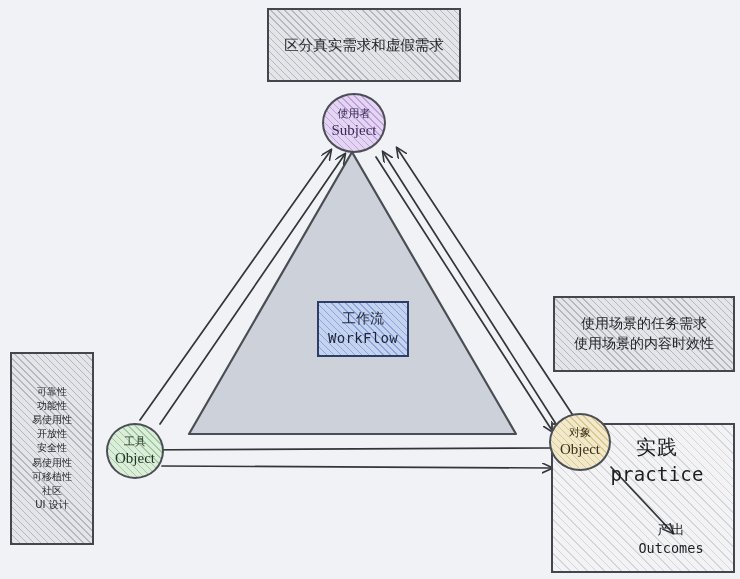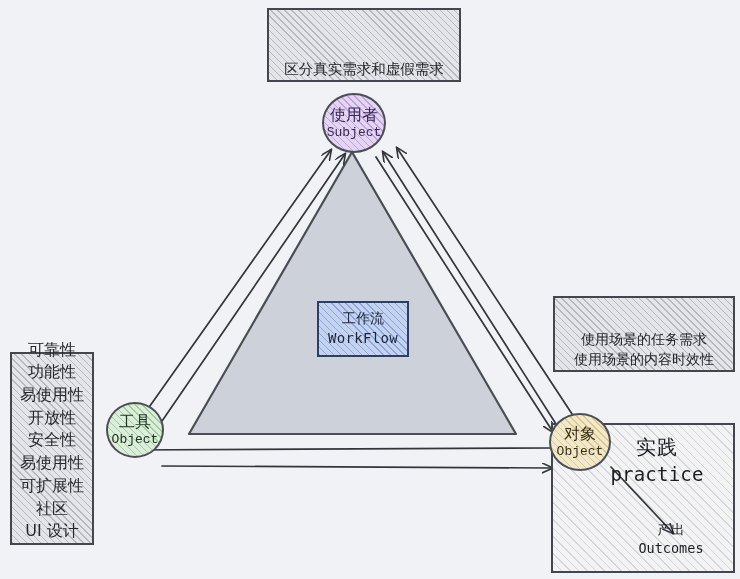--- a/index.html
+++ b/index.html
@@ -40,21 +40,20 @@
   }
   .hatch-gray {
     background-color: #e4e5e8;
     background-image: repeating-linear-gradient(
       45deg,
       rgba(110,115,125,0.40) 0px,
       rgba(110,115,125,0.40) 1px,
       rgba(255,255,255,0) 1px,
       rgba(255,255,255,0) 5px
     );
-    justify-content: flex-end;
   }
   .hatch-blue {
     background-color: #c3d3f0;
     background-image: repeating-linear-gradient(
       45deg,
       rgba(80,110,190,0.45) 0px,
       rgba(80,110,190,0.45) 1px,
       rgba(255,255,255,0) 1px,
       rgba(255,255,255,0) 5px
     );
@@ -75,21 +74,21 @@
   #box-top {
     left: 267px; top: 8px; width: 194px; height: 74px;
     font-size: 14.5px;
   }
   #box-right {
     left: 553px; top: 296px; width: 182px; height: 76px;
     font-size: 14px;
   }
   #box-left {
     left: 10px; top: 352px; width: 84px; height: 193px;
-    font-size: 16px;
+    font-size: 10px;
   }
   #box-workflow {
     left: 317px; top: 301px; width: 92px; height: 56px;
     border: 2px solid #2d3d63;
     font-size: 13.5px;
   }
   #box-workflow .line.cn { font-size: 14px; color: #1d2537; }
   #box-workflow .line.en {
     font-size: 14px;
     font-family: "DejaVu Sans Mono", "Liberation Mono", monospace;
@@ -133,39 +132,39 @@
     box-sizing: border-box;
     border-radius: 50%;
     border: 2px solid #4b4f55;
     display: flex;
     flex-direction: column;
     align-items: center;
     justify-content: center;
     text-align: center;
     line-height: 1.25;
   }
-  .node .cn { font-size: 16px; display: block; }
+  .node .cn { font-size: 11px; display: block; }
   .node .en {
-    font-size: 13px; display: block;
-    font-family: Liberation Mono, monospace;
+    font-size: 15px; display: block;
+    font-family: Liberation Serif, serif;
   }
   #node-subject {
     left: 322px; top: 93px; width: 64px; height: 60px;
     background-color: #e4d6f2;
     background-image: repeating-linear-gradient(
       45deg,
       rgba(150,95,195,0.45) 0px,
       rgba(150,95,195,0.45) 1px,
       rgba(255,255,255,0) 1px,
       rgba(255,255,255,0) 5px
     );
     color: #3a2a55;
   }
   #node-tool {
-    left: 106px; top: 402px; width: 58px; height: 56px;
+    left: 106px; top: 423px; width: 58px; height: 56px;
     background-color: #dcedd9;
     background-image: repeating-linear-gradient(
       45deg,
       rgba(70,150,80,0.40) 0px,
       rgba(70,150,80,0.40) 1px,
       rgba(255,255,255,0) 1px,
       rgba(255,255,255,0) 5px
     );
     color: #20351f;
   }
@@ -228,21 +227,21 @@
     <span class="line">使用场景的内容时效性</span>
   </div>
 
   <div class="box hatch-gray" id="box-left">
     <span class="line">可靠性</span>
     <span class="line">功能性</span>
     <span class="line">易使用性</span>
     <span class="line">开放性</span>
     <span class="line">安全性</span>
     <span class="line">易使用性</span>
-    <span class="line">可扩展性</span>
+    <span class="line">可移植性</span>
     <span class="line">社区</span>
     <span class="line">UI 设计</span>
   </div>
 
   <div class="box hatch-light" id="box-practice">
     <svg class="layer" viewBox="0 0 184 150" style="width:184px;height:150px;">
       <path d="M 58,42 L 120,108" fill="none" stroke="#32353a" stroke-width="1.7" stroke-linecap="round" marker-end="url(#ah2)"></path>
       <defs>
         <marker id="ah2" markerWidth="13" markerHeight="13" refX="10" refY="5" orient="auto" markerUnits="userSpaceOnUse">
           <path d="M0,0 L11,5 L0,10" fill="none" stroke="#32353a" stroke-width="1.6" stroke-linecap="round" stroke-linejoin="round"></path>

